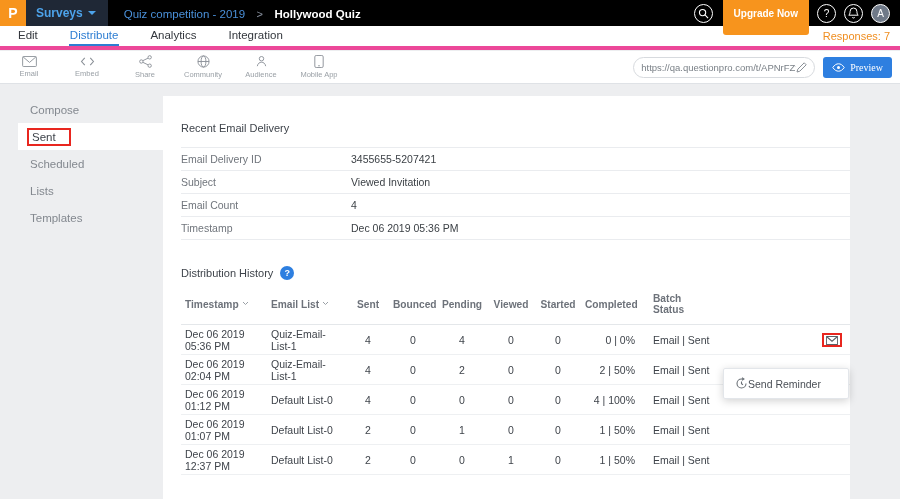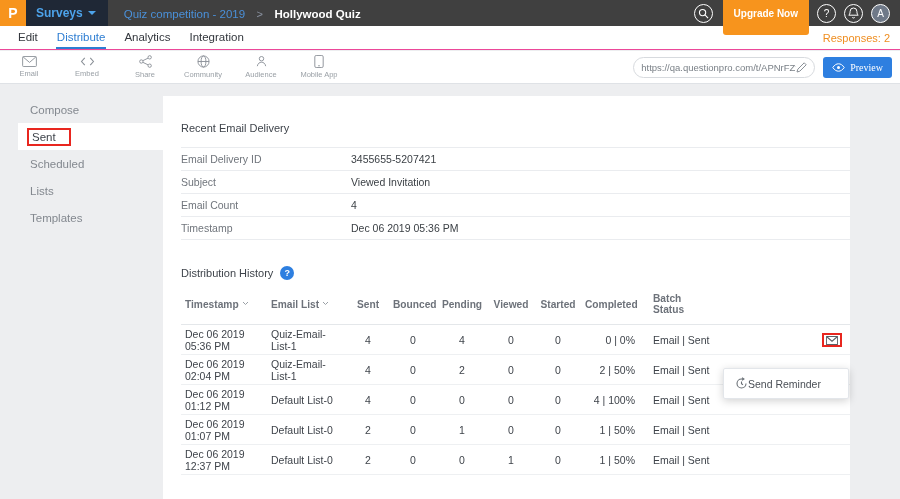--- a/index.html
+++ b/index.html
@@ -14,38 +14,38 @@
   
   .topbar { position: absolute; top:0; left:0; right:0; height:26px;
             background:#1f2836; display:flex; align-items:center; z-index:5; }
   .logo { width:26px; height:26px; background:#f7941d; color:#fff; font-weight:bold;
           font-size:14px; display:flex; align-items:center; justify-content:center; }
   .surveys-btn { color:#4da3ea; font-size:12px; font-weight:bold; margin:0 12px 0 10px;
                  display:flex; align-items:center; gap:5px; cursor:pointer; background:none; border:none;
                  font-family:inherit; }
   .caret-down { width:0; height:0; border-left:4px solid transparent; border-right:4px solid transparent;
                 border-top:4px solid #4da3ea; display:inline-block; }
-  .tb-right-wrap { flex:1; height:100%; background:#404040; display:flex; align-items:center; padding:0 10px 0 16px; }
+  .tb-right-wrap { flex:1; height:100%; background:#000000; display:flex; align-items:center; padding:0 10px 0 16px; }
   .crumb-parent { color:#4a90d9; font-size:11.5px; cursor:pointer; }
   .crumb-sep { color:#8a92a0; font-size:11px; margin:0 7px; }
   .crumb-current { color:#ffffff; font-size:11.5px; font-weight:bold; }
   .tb-spacer { flex:1; }
   .circle-btn { width:19px; height:19px; border:1px solid #ffffff; border-radius:50%;
                 display:flex; align-items:center; justify-content:center; margin-left:8px;
                 background:transparent; cursor:pointer; color:#fff; font-size:10px; }
   .upgrade-btn { background:#f7941d; color:#fff; border:none; border-radius:3px;
                  font-size:10px; font-weight:bold; padding:16px 11px; margin-left:10px; cursor:pointer;
                  font-family:inherit; }
   .avatar { width:19px; height:19px; border-radius:50%; background:#6f7988; border:1px solid #fff;
             color:#fff; font-size:10px; display:flex; align-items:center; justify-content:center;
             margin-left:8px; cursor:pointer; }
 
   
   .navbar { position:absolute; top:26px; left:0; right:0; height:24px; background:#fff;
-            border-bottom:1px solid #ec4899; display:flex; align-items:stretch; z-index:4; }
+            border-bottom:4px solid #ec4899; display:flex; align-items:stretch; z-index:4;gap:13px; }
   .nav-tab { font-size:11.5px; color:#33373d; margin-left:17px; display:flex; align-items:center;
              border-bottom:2px solid transparent; padding:0 1px; cursor:pointer; background:none; border-top:none;
              border-left:none; border-right:none; font-family:inherit; }
   .nav-tab.active { color:#2d7dd2; border-bottom-color:#2d7dd2; }
   .responses { margin-left:auto; margin-right:10px; align-self:center; color:#ef8d1f; font-size:11px; }
 
   
   .toolbar { position:absolute; top:51px; left:0; right:0; height:33px; background:#fff;
              border-bottom:1px solid #dfe2e6; display:flex; align-items:center; z-index:3; }
   .tool-item { width:58px; display:flex; flex-direction:column; align-items:center; gap:2px;
@@ -143,21 +143,21 @@
     </button>
     <div class="avatar">A</div>
   </div>
 </header>
 
 <nav class="navbar">
   <button class="nav-tab">Edit</button>
   <button class="nav-tab active">Distribute</button>
   <button class="nav-tab">Analytics</button>
   <button class="nav-tab">Integration</button>
-  <span class="responses">Responses: 2</span>
+  <span class="responses">Responses: 7</span>
 </nav>
 
 <div class="toolbar">
   <button class="tool-item">
     <svg width="15" height="11" viewBox="0 0 16 12">
       <rect x="0.5" y="0.5" width="15" height="11" rx="1" fill="none" stroke="#8a9097"></rect>
       <path d="M1 1l7 6 7-6" fill="none" stroke="#8a9097"></path>
     </svg>
     <span>Email</span>
   </button>

